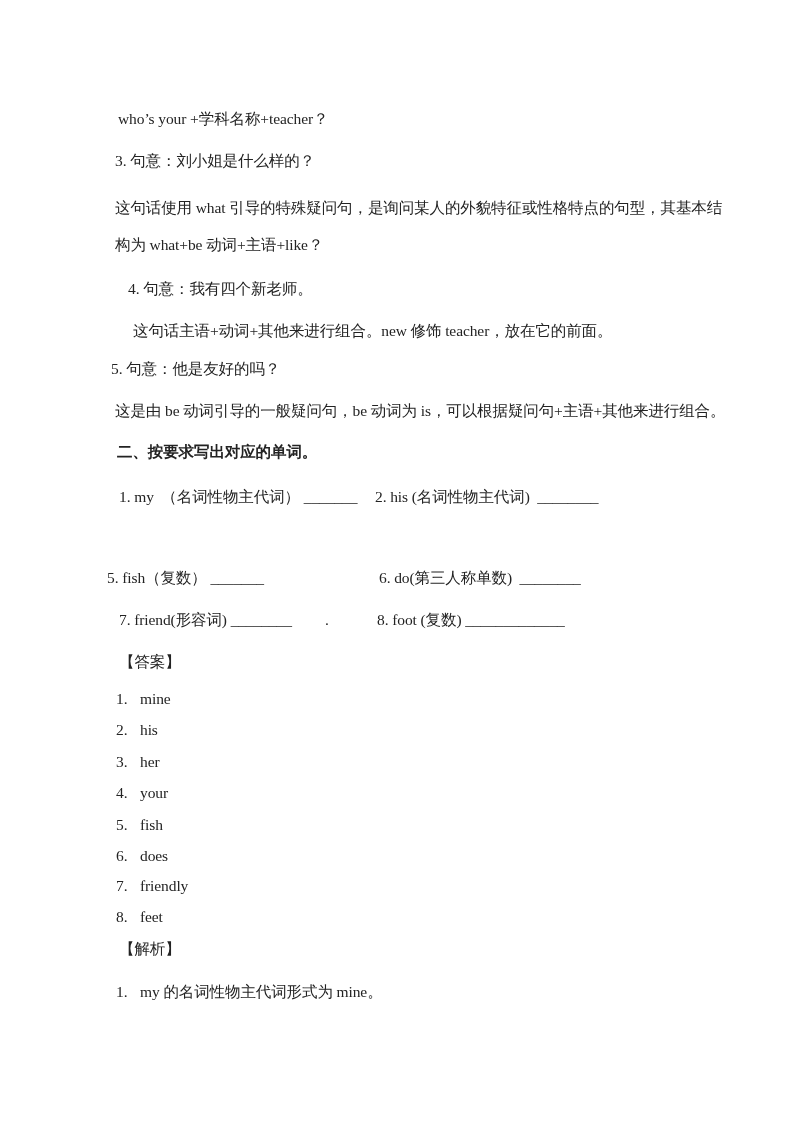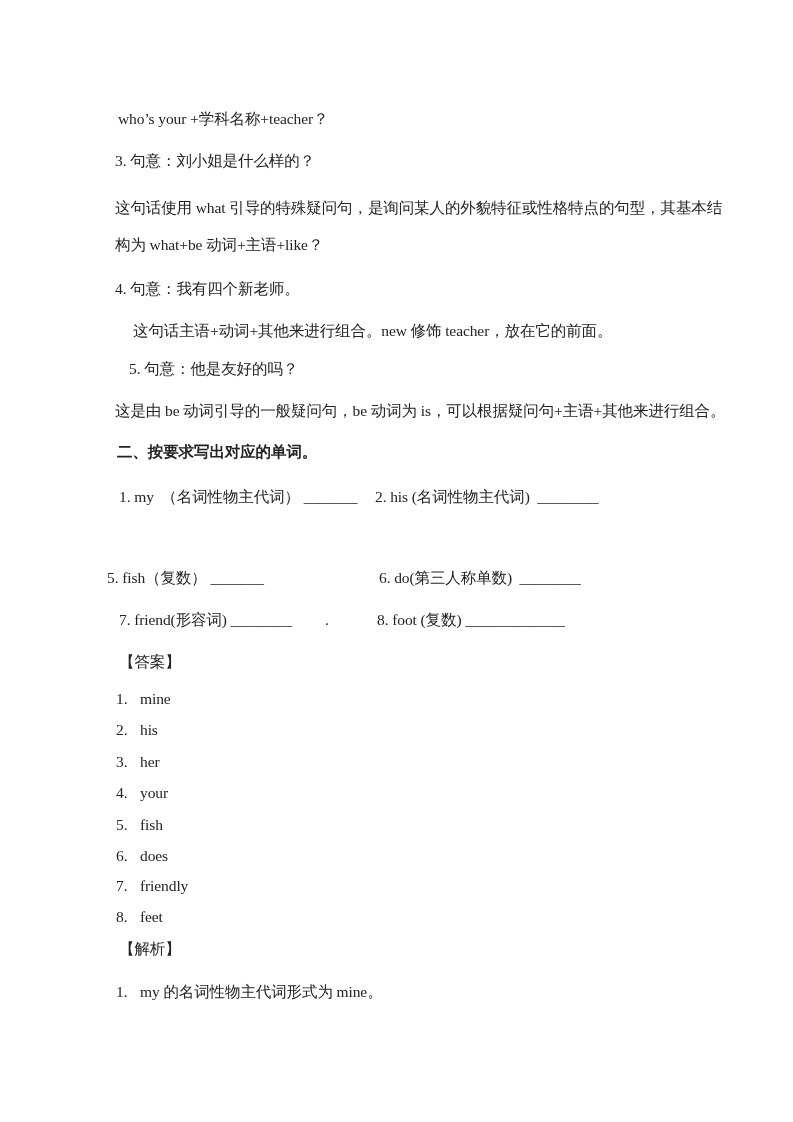--- a/index.html
+++ b/index.html
@@ -36,23 +36,23 @@
 </style>
 </head>
 <body>
 
 <div class="page">
 
   <div class="ln" style="top:110px;left:118px">who’s your +学科名称+teacher？</div>
   <div class="ln" style="top:152px;left:115px">3. 句意：刘小姐是什么样的？</div>
   <div class="ln" style="top:199px;left:115px">这句话使用 what 引导的特殊疑问句，是询问某人的外貌特征或性格特点的句型，其基本结</div>
   <div class="ln" style="top:236px;left:115px">构为 what+be 动词+主语+like？</div>
-  <div class="ln" style="top:280px;left:115px">4. 句意：我有四个新老师。</div>
+  <div class="ln" style="top:280px;left:128px">4. 句意：我有四个新老师。</div>
   <div class="ln" style="top:322px;left:133px">这句话主语+动词+其他来进行组合。new 修饰 teacher，放在它的前面。</div>
-  <div class="ln" style="top:360px;left:129px">5. 句意：他是友好的吗？</div>
+  <div class="ln" style="top:360px;left:111px">5. 句意：他是友好的吗？</div>
   <div class="ln bold" style="top:443px;left:117px">二、按要求写出对应的单词。</div>
 
   <div class="ln" style="top:402px;left:115px">这是由 be 动词引导的一般疑问句，be 动词为 is，可以根据疑问句+主语+其他来进行组合。</div>
 
   <div class="ln" style="top:488px;left:119px">1. my  （名词性物主代词） _______</div>
   <div class="ln" style="top:488px;left:375px">2. his (名词性物主代词)  ________</div>
   <div class="ln" style="top:569px;left:107px">5. fish（复数） _______</div>
   <div class="ln" style="top:569px;left:379px">6. do(第三人称单数)  ________</div>
   <div class="ln" style="top:611px;left:119px">7. friend(形容词) ________</div>
   <div class="ln" style="top:611px;left:325px">.</div>

